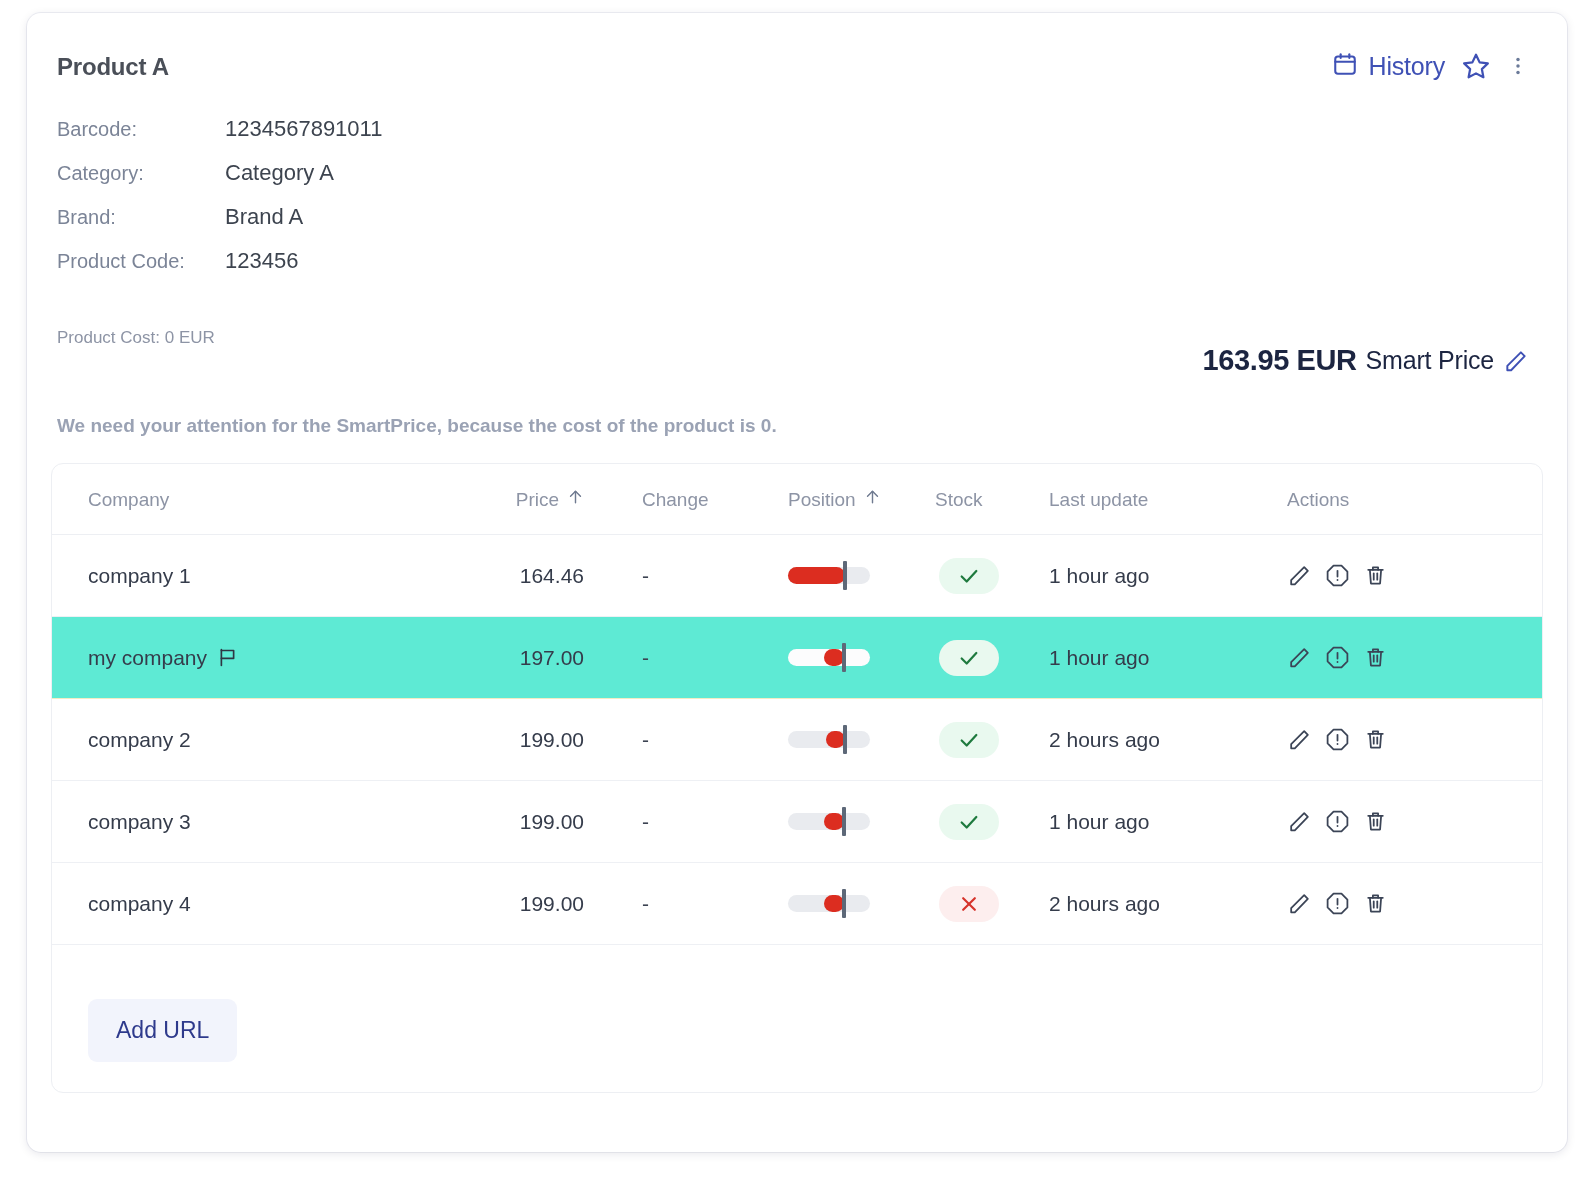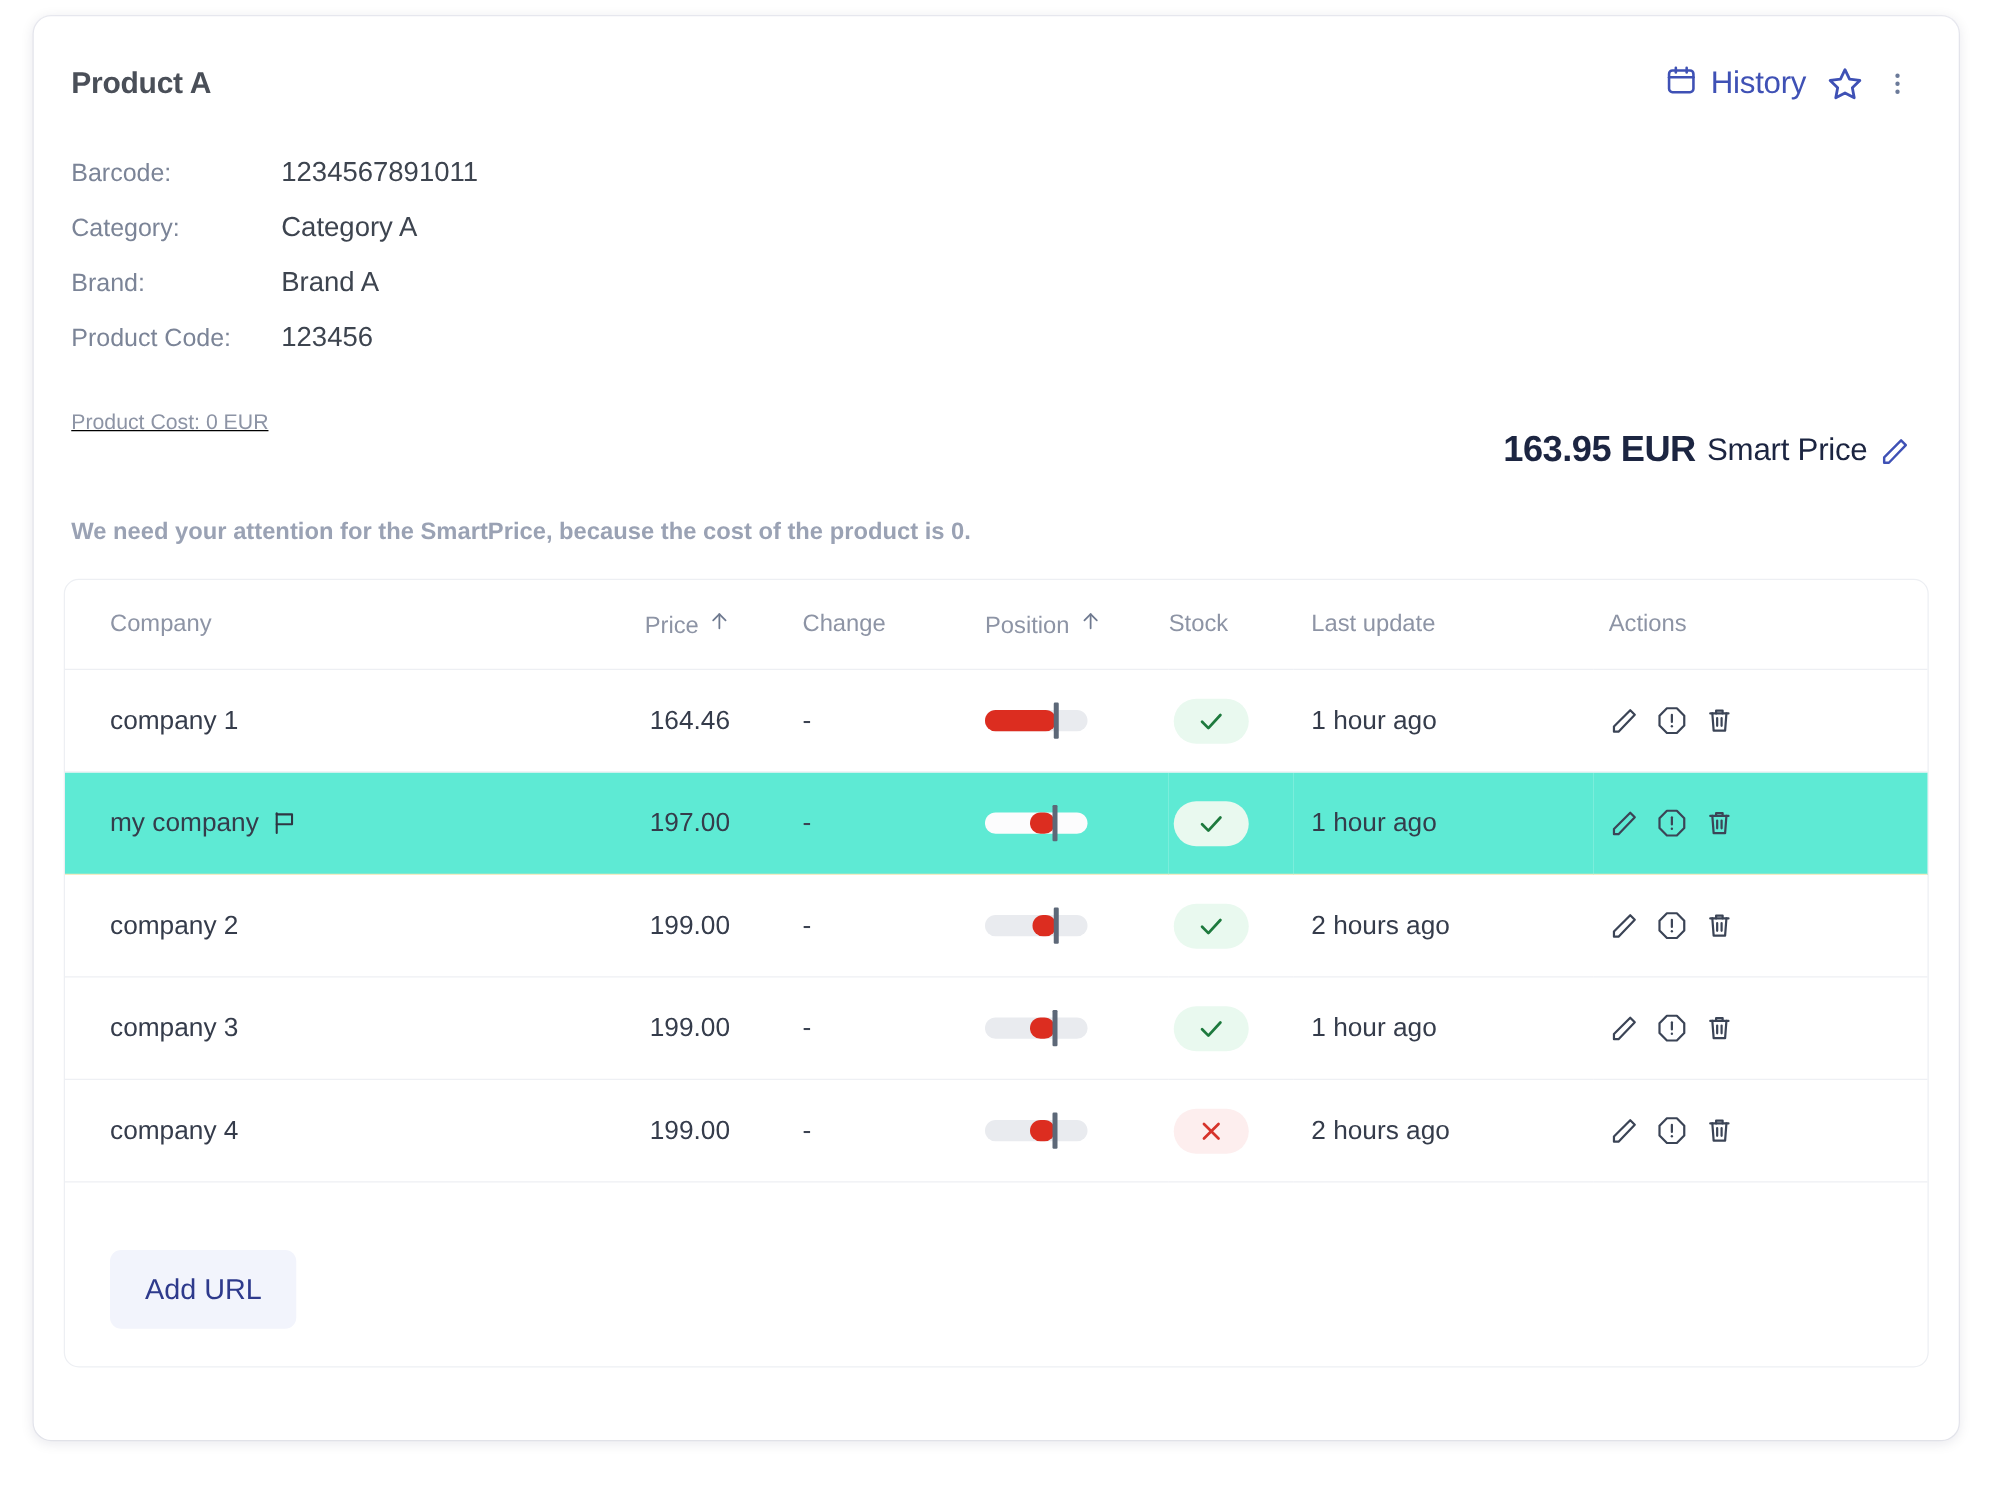--- a/index.html
+++ b/index.html
@@ -58,40 +58,39 @@
   }
   .icon-btn { display: flex; align-items: center; cursor: pointer; }
 
   
   .meta {
     margin-top: 26px;
     padding-left: 30px;
   }
   .meta-row {
     display: flex;
-    align-items: flex-end;
+    align-items: center;
     height: 44px;
   }
   .meta-key {
     width: 168px;
     font-size: 20px;
     color: #7b8497;
   }
   .meta-val {
     font-size: 22px;
     color: #3d444f;
   }
 
   
   .cost-block {
     position: relative;
     margin-top: 36px;
     padding: 0 30px 0 30px;
     height: 74px;
-    text-decoration: underline;
   }
   .cost-line {
     font-size: 17px;
     color: #8d94a5;
     line-height: 37px;
   }
   .smart-price {
     position: absolute;
     right: 38px;
     top: 25px;

